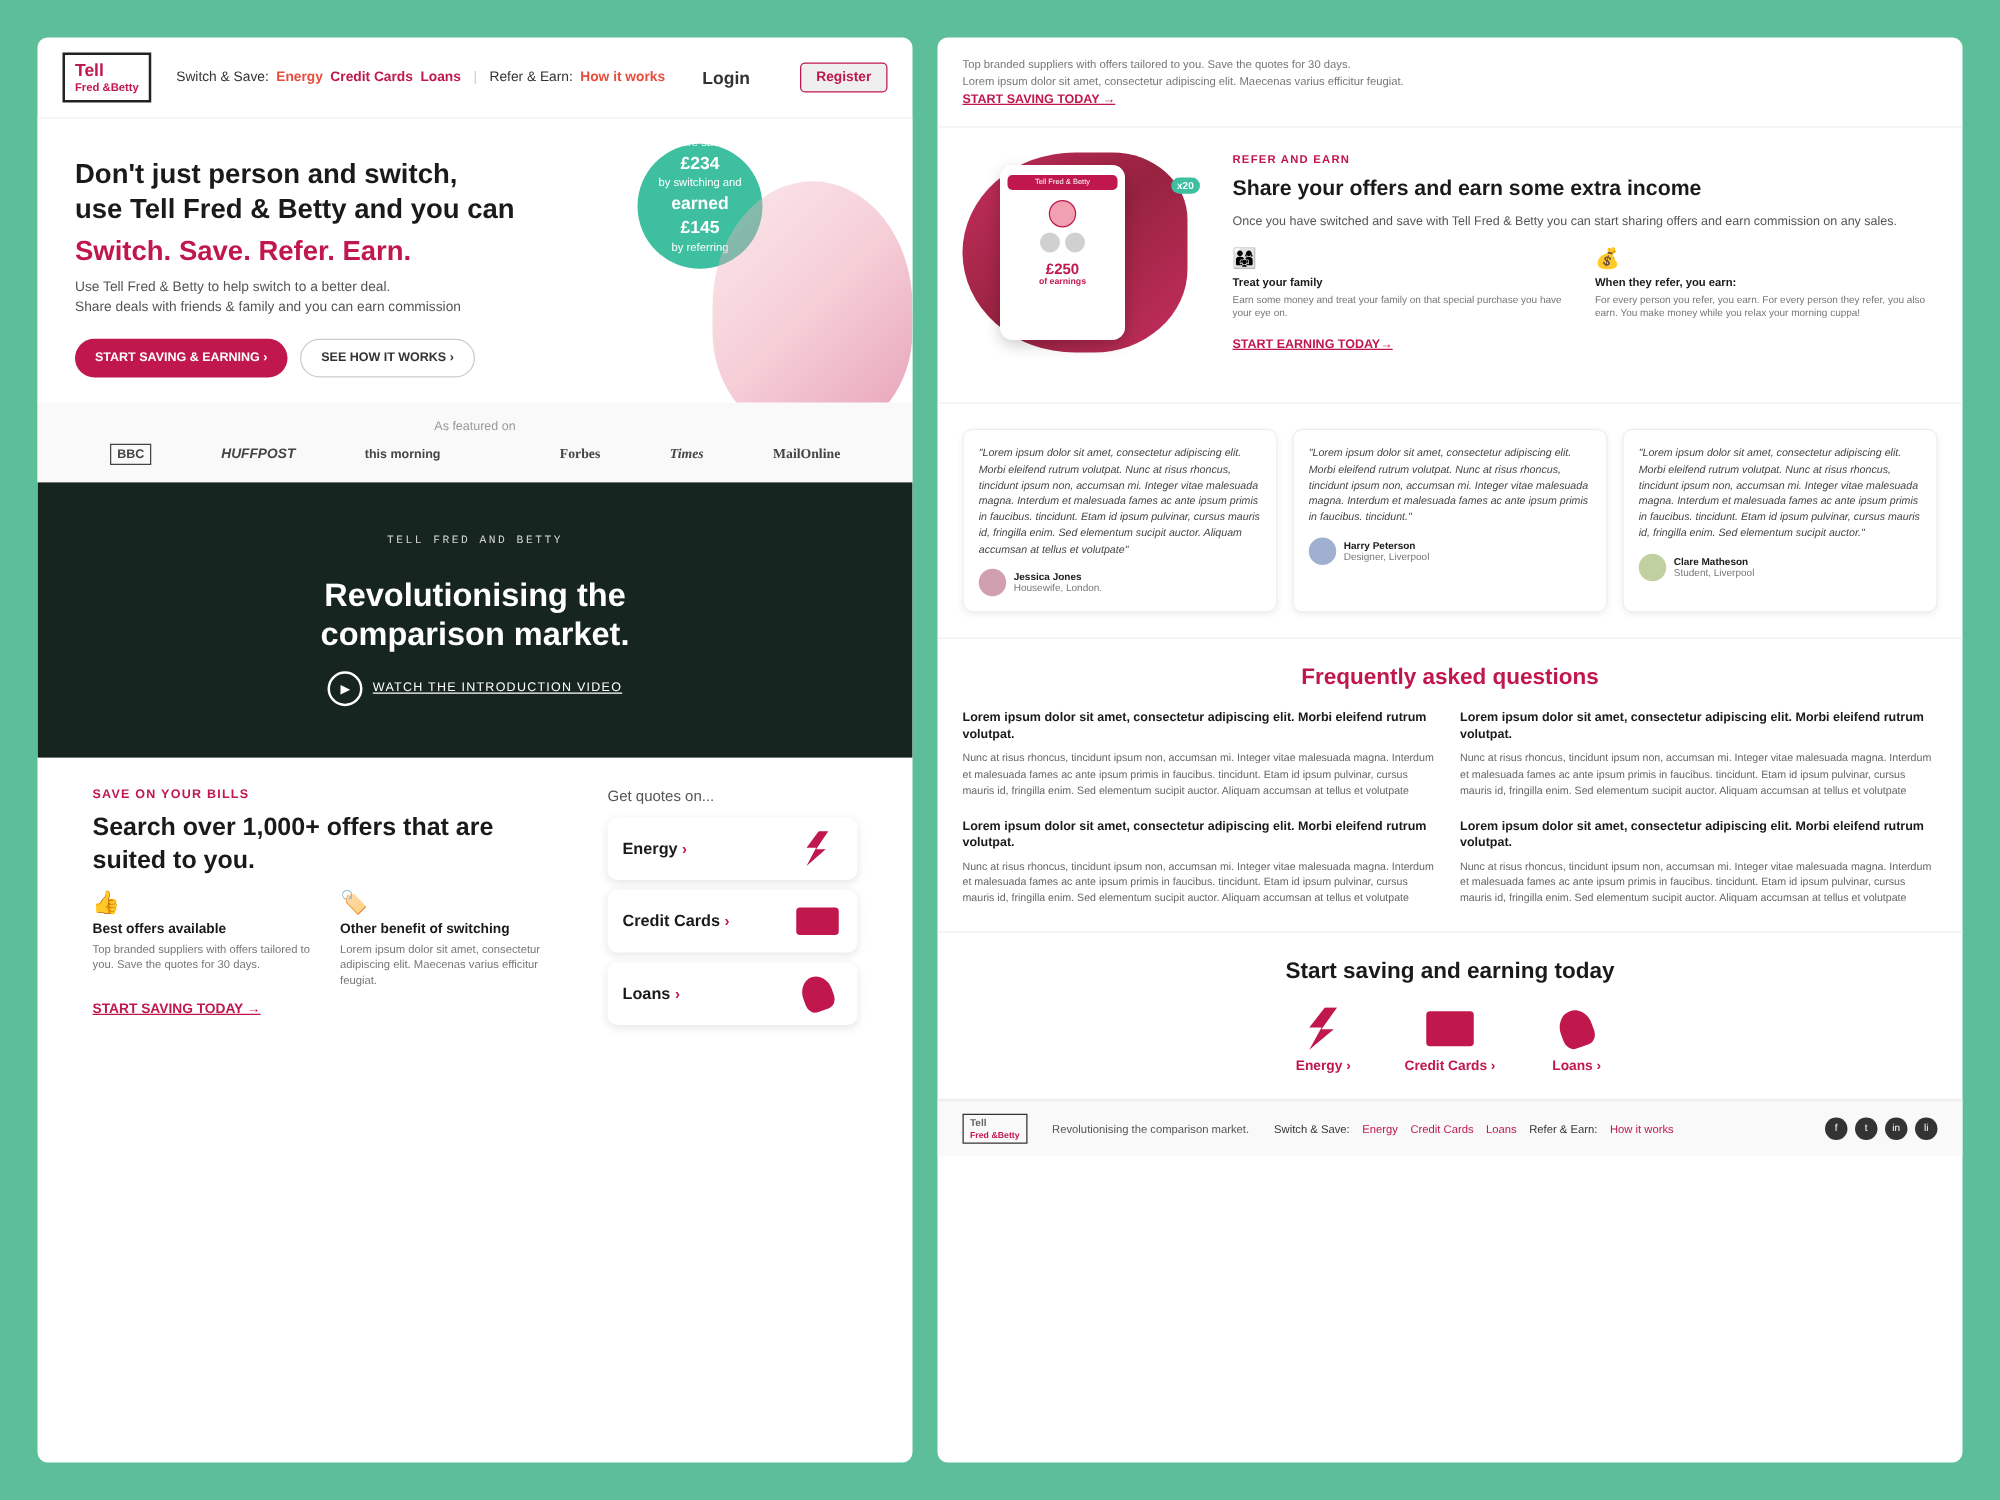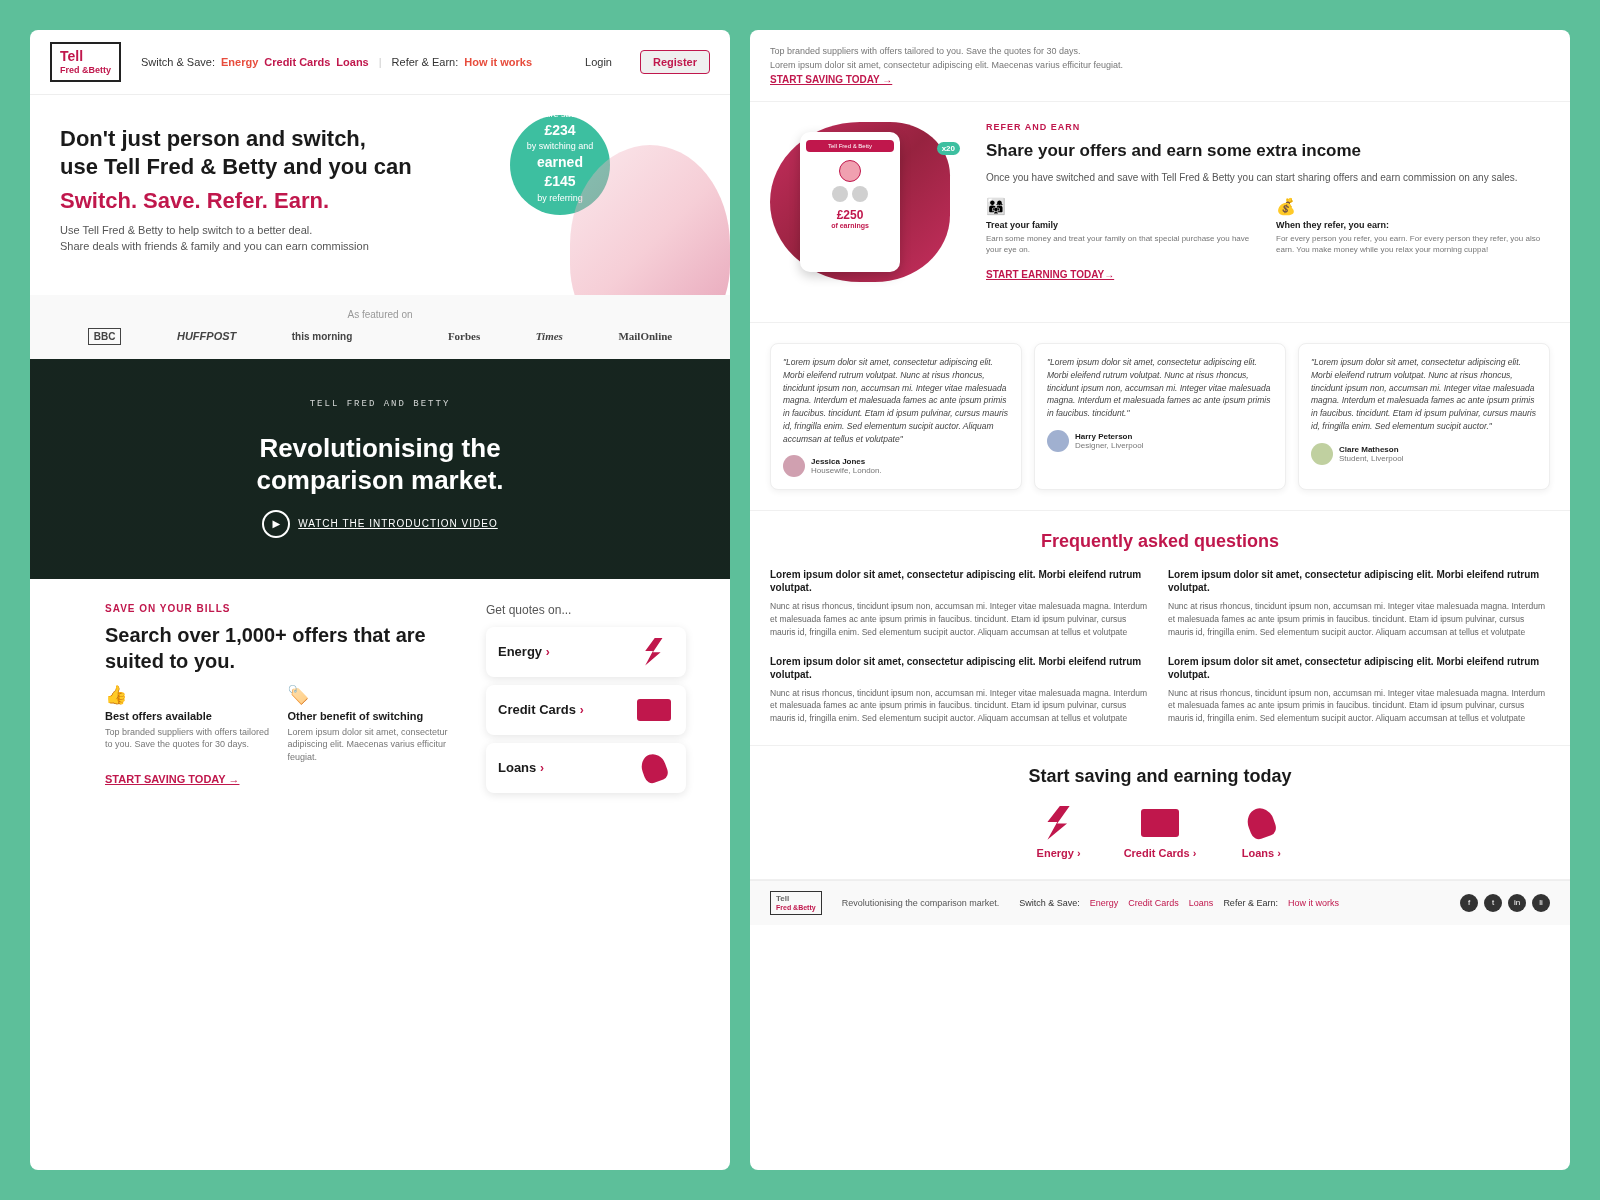--- a/index.html
+++ b/index.html
@@ -46,21 +46,21 @@
       font-size: 11px;
       flex: 1;
     }
     .nav-links .label { color: #333; }
     .nav-links .energy { color: #e74c3c; font-weight: bold; cursor: pointer; }
     .nav-links .credit { color: #c0174c; font-weight: bold; cursor: pointer; }
     .nav-links .loans { color: #c0174c; font-weight: bold; cursor: pointer; }
     .nav-links .separator { color: #ccc; margin: 0 4px; }
     .nav-links .refer { color: #333; }
     .nav-links .how { color: #e74c3c; font-weight: bold; cursor: pointer; }
-    .nav-login { font-size: 11px; color: #333; margin-left: auto; cursor: pointer; margin-right: 8px; }
+    .nav-login { font-size: 14px; color: #333; margin-left: auto; cursor: pointer; margin-right: 20px; font-weight: bold; }
     .nav-register {
       border: 1.5px solid #c0174c;
       color: #c0174c;
       font-size: 11px;
       padding: 5px 12px;
       border-radius: 4px;
       cursor: pointer;
       font-weight: bold;
     }
 
@@ -231,21 +231,20 @@
       font-size: 10px;
       letter-spacing: 1px;
       text-decoration: underline;
     }
 
     
     .offers-section {
       padding: 24px 44px;
       display: flex;
       gap: 32px;
-      margin-left: 31px;
     }
     .offers-left { flex: 1; }
     .offers-label {
       font-size: 10px;
       color: #c0174c;
       font-weight: bold;
       text-transform: uppercase;
       letter-spacing: 1px;
       margin-bottom: 8px;
     }
@@ -656,20 +655,24 @@
     <div class="hero-text">
       <h1>
         <span>Don't just person and switch,</span><br>
         <span>use Tell Fred &amp; Betty and you can</span>
       </h1>
       <div class="tagline">Switch. Save. Refer. Earn.</div>
       <p>
         <span>Use Tell Fred &amp; Betty to help switch to a better deal.</span><br>
         <span>Share deals with friends &amp; family and you can earn commission</span>
       </p>
+      <div class="hero-buttons">
+        <button class="btn-primary">START SAVING &amp; EARNING ›</button>
+        <button class="btn-secondary">SEE HOW IT WORKS ›</button>
+      </div>
     </div>
 
     <div class="hero-bubble">
       <span>Claire saved</span>
       <strong>£234</strong>
       <span>by switching and</span>
       <strong>earned £145</strong>
       <span>by referring</span>
     </div>
 

